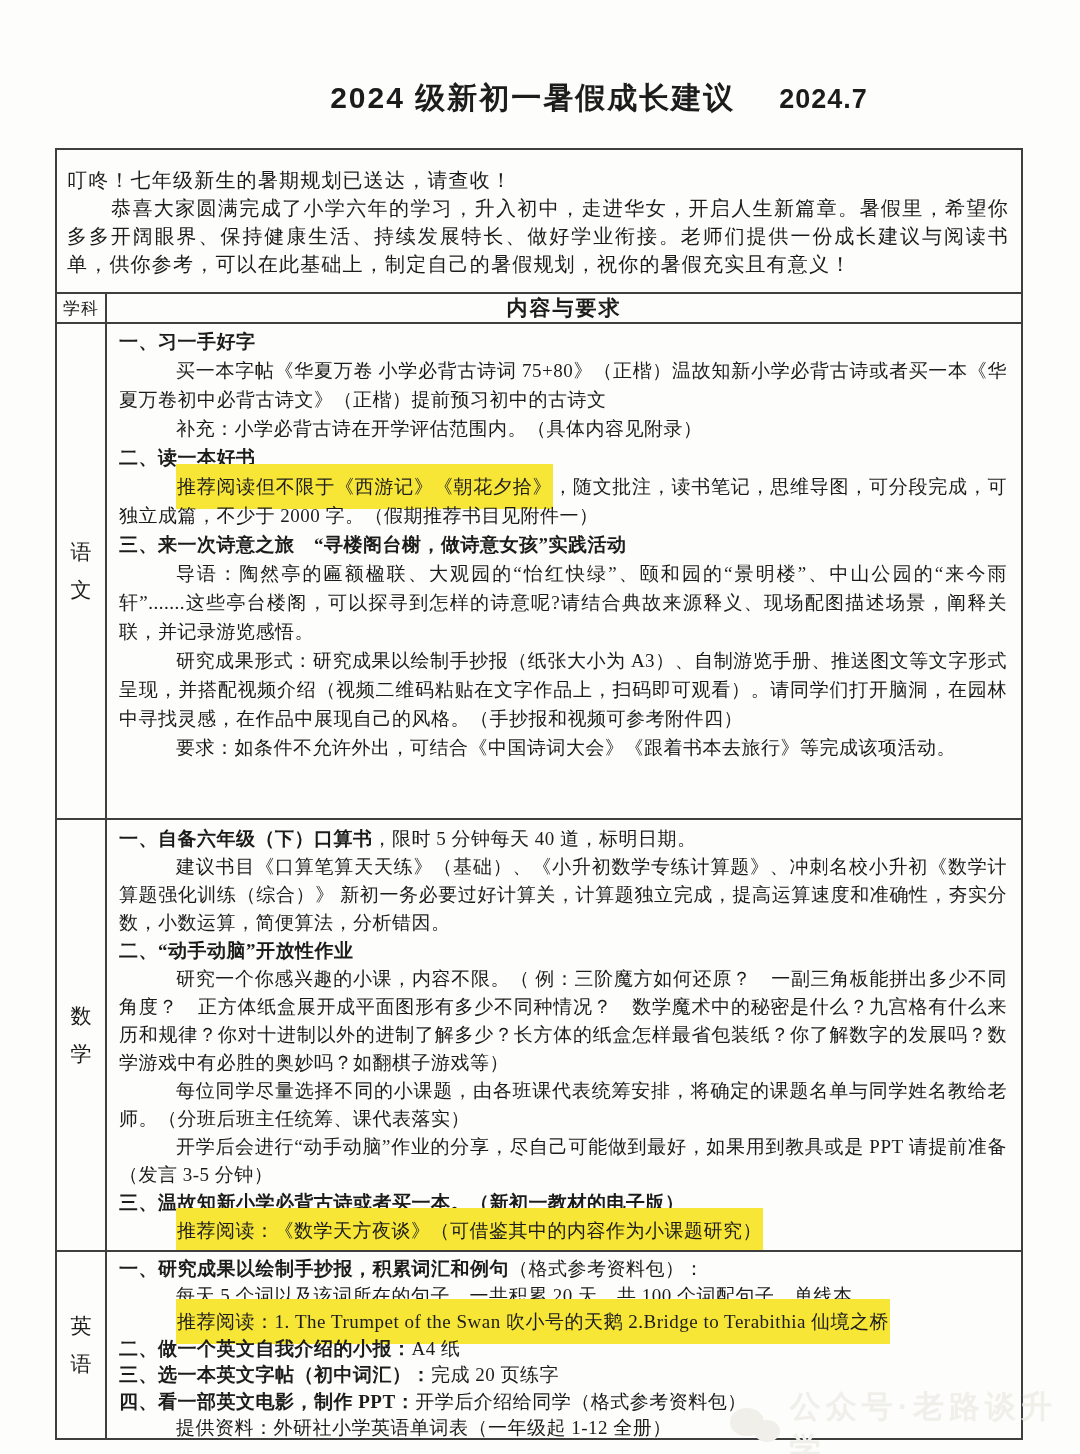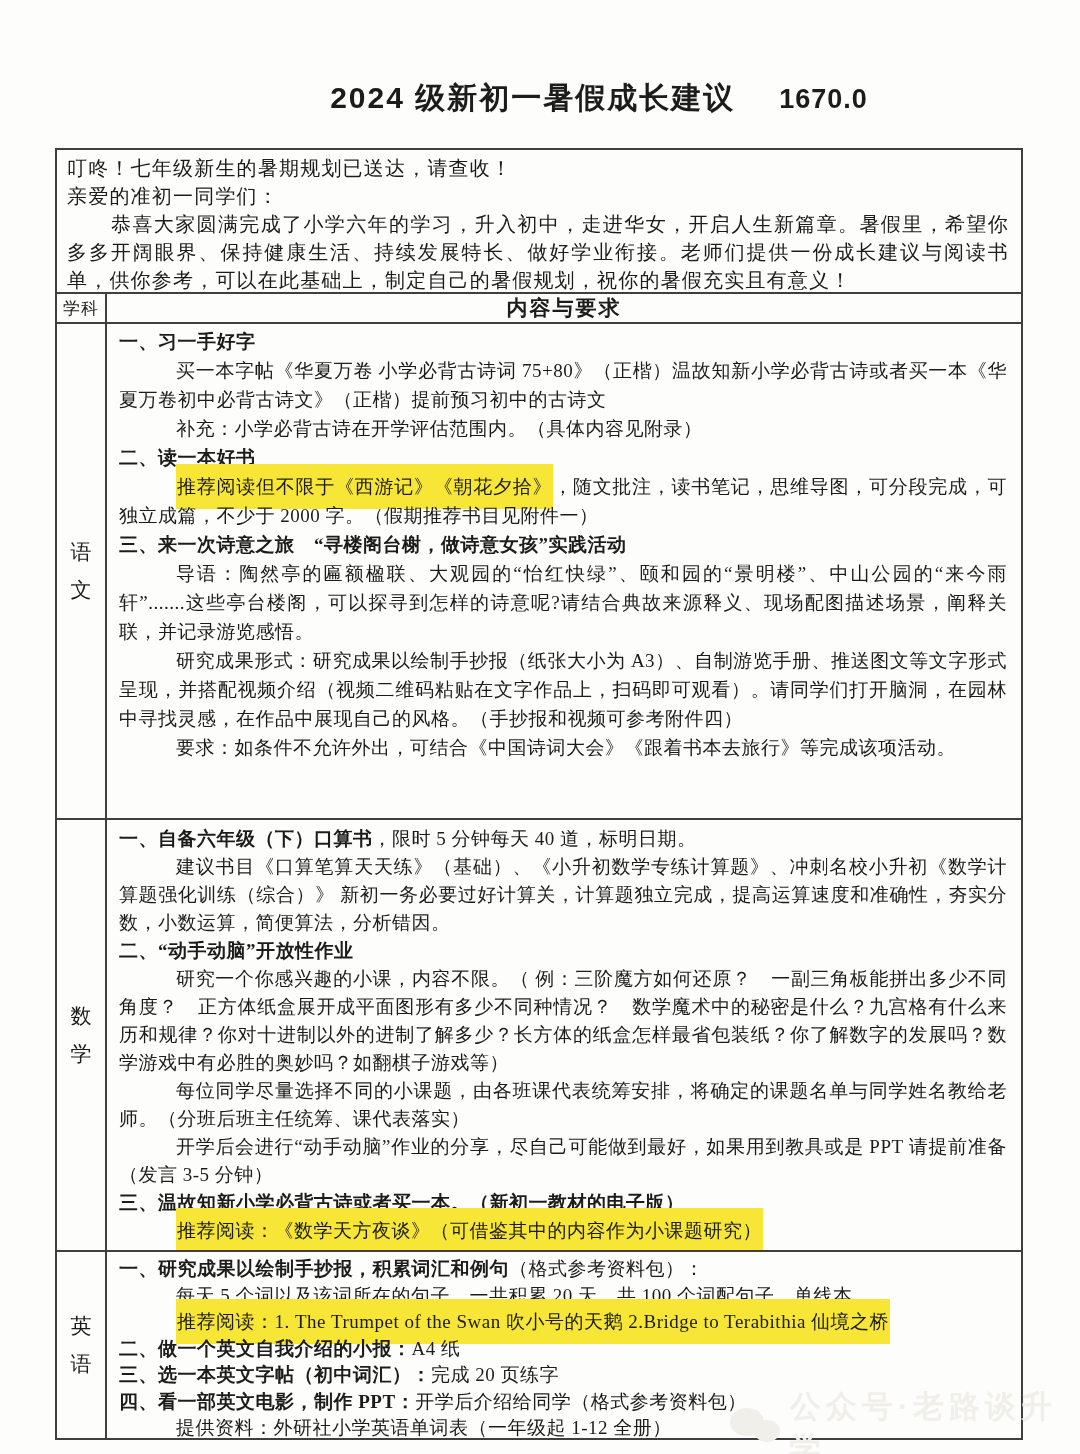--- a/index.html
+++ b/index.html
@@ -21,21 +21,21 @@
     position:absolute;top:78px;left:0;width:1080px;
     text-align:center;
     font-family:"Liberation Sans","DejaVu Sans",sans-serif;
     font-weight:bold;font-size:30px;letter-spacing:2px;
     padding-left:118px;box-sizing:border-box;
   }
   .title-date{margin-left:44px;font-size:27px;letter-spacing:1px;}
   .intro-box{
     position:absolute;left:55px;top:148px;width:968px;height:166px;
     border:2px solid var(--bd);box-sizing:border-box;
-    padding:4px 12px 0 10px;
+    padding:16px 12px 0 10px;
     font-size:20px;line-height:28px;letter-spacing:1.2px;
     text-align:justify;
   }
   .intro-box p{margin:0;}
   .intro-box p.indent2{text-indent:2.2em;}
   .table-grid{
     position:absolute;left:55px;top:292px;width:968px;height:1148px;
     border:2px solid var(--bd);box-sizing:border-box;
     display:grid;
     grid-template-columns:50px 1fr;
@@ -105,26 +105,25 @@
     position:absolute;left:24px;top:12px;width:26px;height:22px;
     background:var(--wm);border-radius:50%;
   }
 </style>
 </head>
 <body>
 
 <div class="page">
 
   <div class="title-wrap">
-    <span>2024 级新初一暑假成长建议</span><span class="title-date">1670.0</span>
+    <span>2024 级新初一暑假成长建议</span><span class="title-date">2024.7</span>
   </div>
 
   <div class="intro-box">
     <p>叮咚！七年级新生的暑期规划已送达，请查收！</p>
-    <p>亲爱的准初一同学们：</p>
     <p class="indent2">恭喜大家圆满完成了小学六年的学习，升入初中，走进华女，开启人生新篇章。暑假里，希望你多多开阔眼界、保持健康生活、持续发展特长、做好学业衔接。老师们提供一份成长建议与阅读书单，供你参考，可以在此基础上，制定自己的暑假规划，祝你的暑假充实且有意义！</p>
   </div>
 
   <div class="table-grid" id="table-grid">
     <div class="cell head-subject">学科</div>
     <div class="cell head-content">内容与要求</div>
 
   <div class="cell subject-cell">
         <div class="subject-text">语文</div>
       </div>

